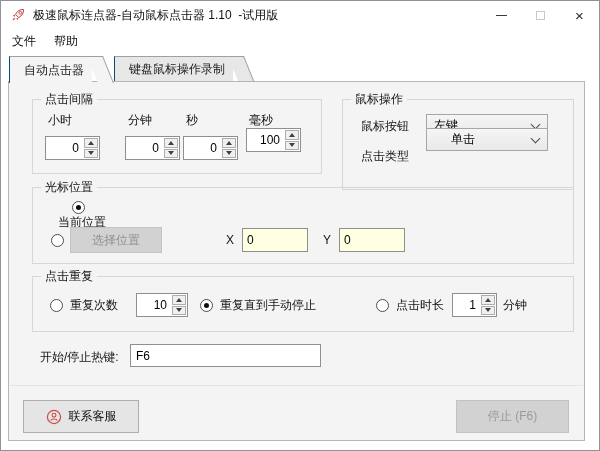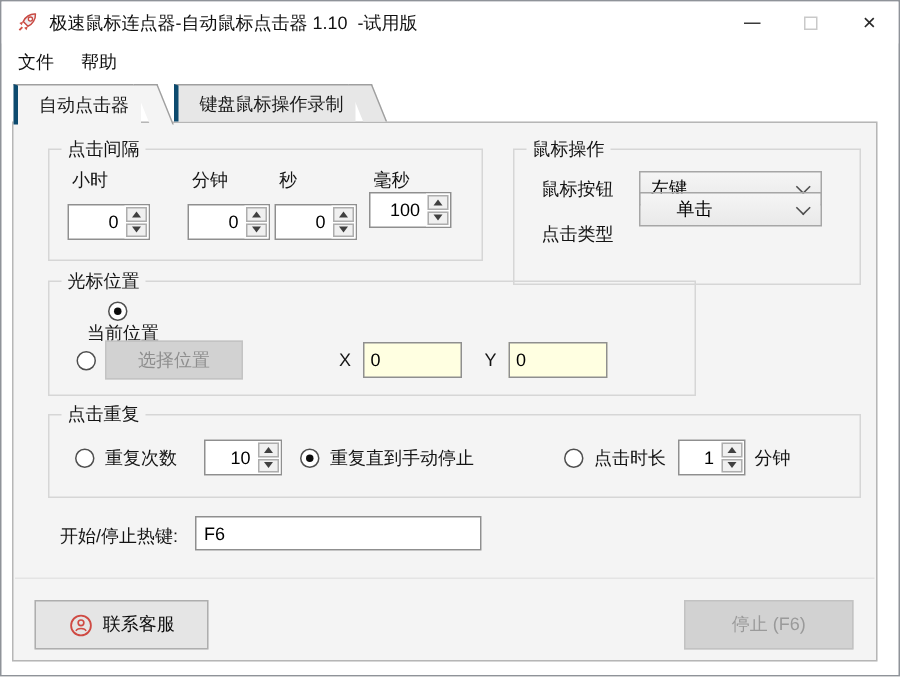--- a/index.html
+++ b/index.html
@@ -15,21 +15,21 @@
   .glyph-min { width:11px; height:1px; background:#3a3a3a; }
   .glyph-max { width:9px; height:9px; border:1px solid #c9c9c9; background:#fff; }
   .glyph-close { font-size:15px; color:#2a2a2a; line-height:1; }
 
   
   .menubar { position:absolute; top:28px; left:0; right:0; height:25px; display:flex; align-items:center; padding-left:2px; }
   .menu-item { font-size:12px; color:#111; padding:4px 9px; }
 
   
   .tabstrip { position:absolute; top:55px; left:8px; height:27px; display:flex; z-index:3; }
-  .tab { position:relative; height:25px; padding:0 8px 0 14px; font-size:12px; color:#1a1a1a; display:flex; align-items:center; background:#e7e7e7; border-top:1px solid #9f9f9f; border-left:3px solid #0c4a6e; margin-right:22px; }
+  .tab { position:relative; height:25px; padding:0 8px 0 14px; font-size:12px; color:#1a1a1a; display:flex; align-items:center; background:#e7e7e7; border-top:1px solid #9f9f9f; border-left:1px solid #0c4a6e; margin-right:22px; }
   .tab::after { content:""; position:absolute; top:-1px; right:-11px; width:15px; height:100%; background:inherit; border-top:1px solid #9f9f9f; border-right:1px solid #9f9f9f; transform:skewX(22deg); transform-origin:top left; }
   .tab.active { background:#f4f4f4; height:27px; z-index:4; }
 
   
   .panel { position:absolute; left:7px; top:80px; width:577px; height:360px; background:#f4f4f4; border:1px solid #b6b6b6; z-index:1; }
 
   .groupbox { position:absolute; border:1px solid #d6d6d6; }
   .gb-title { position:absolute; top:-8px; left:8px; background:#f4f4f4; padding:0 4px; font-size:12px; color:#141414; line-height:15px; }
 
   .flabel { font-size:12px; color:#141414; }
@@ -171,21 +171,21 @@
         <span>左键</span>
         <span class="chev"></span>
       </div>
       <div class="flabel" style="position:absolute; left:18px; top:48px;">点击类型</div>
       <div class="combo" style="left:83px; top:28px;padding-left:24px;">
         <span>单击</span>
         <span class="chev"></span>
       </div>
     </div>
 
-    <div class="groupbox" style="left:23px; top:105px; width:432px; height:77px;text-decoration:underline;">
+    <div class="groupbox" style="left:23px; top:105px; width:542px; height:77px;text-decoration:underline;">
       <span class="gb-title">光标位置</span>
       <div style="position:absolute; left:18px; top:13px; display:flex; align-items:center;flex-direction:column;">
         <span class="radio checked"></span>
         <span class="rlabel">当前位置</span>
       </div>
       <div style="position:absolute; left:18px; top:39px; display:flex; align-items:center;">
         <span class="radio"></span>
         <div class="btn-gray">选择位置</div>
         <span class="axis-label" style="margin-left:64px;">X</span>
         <div class="yellow-input" style="margin-left:8px;">0</div>

